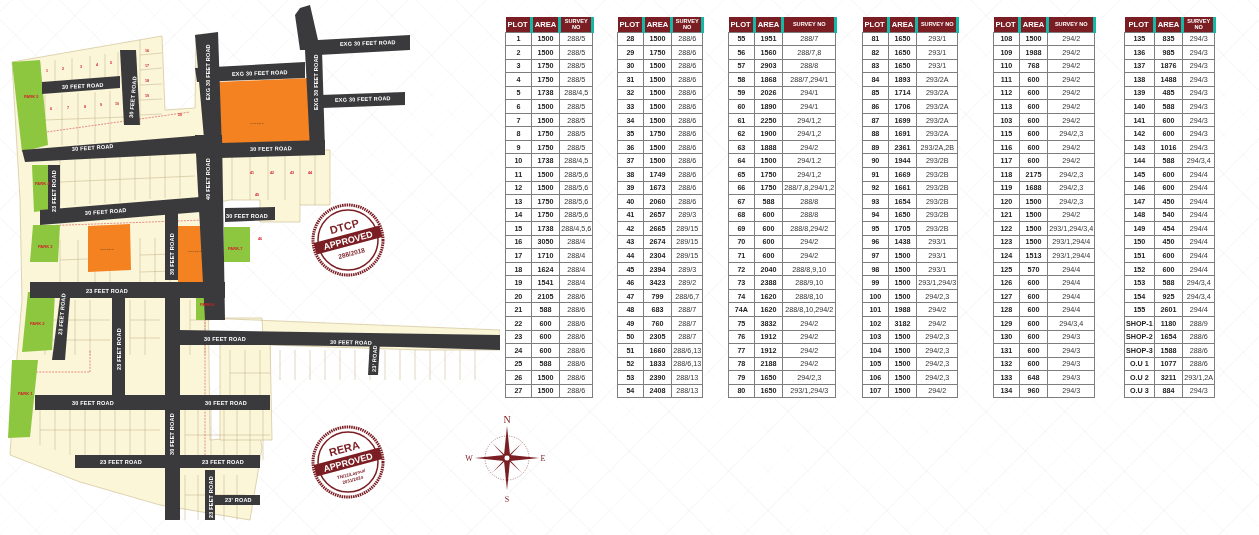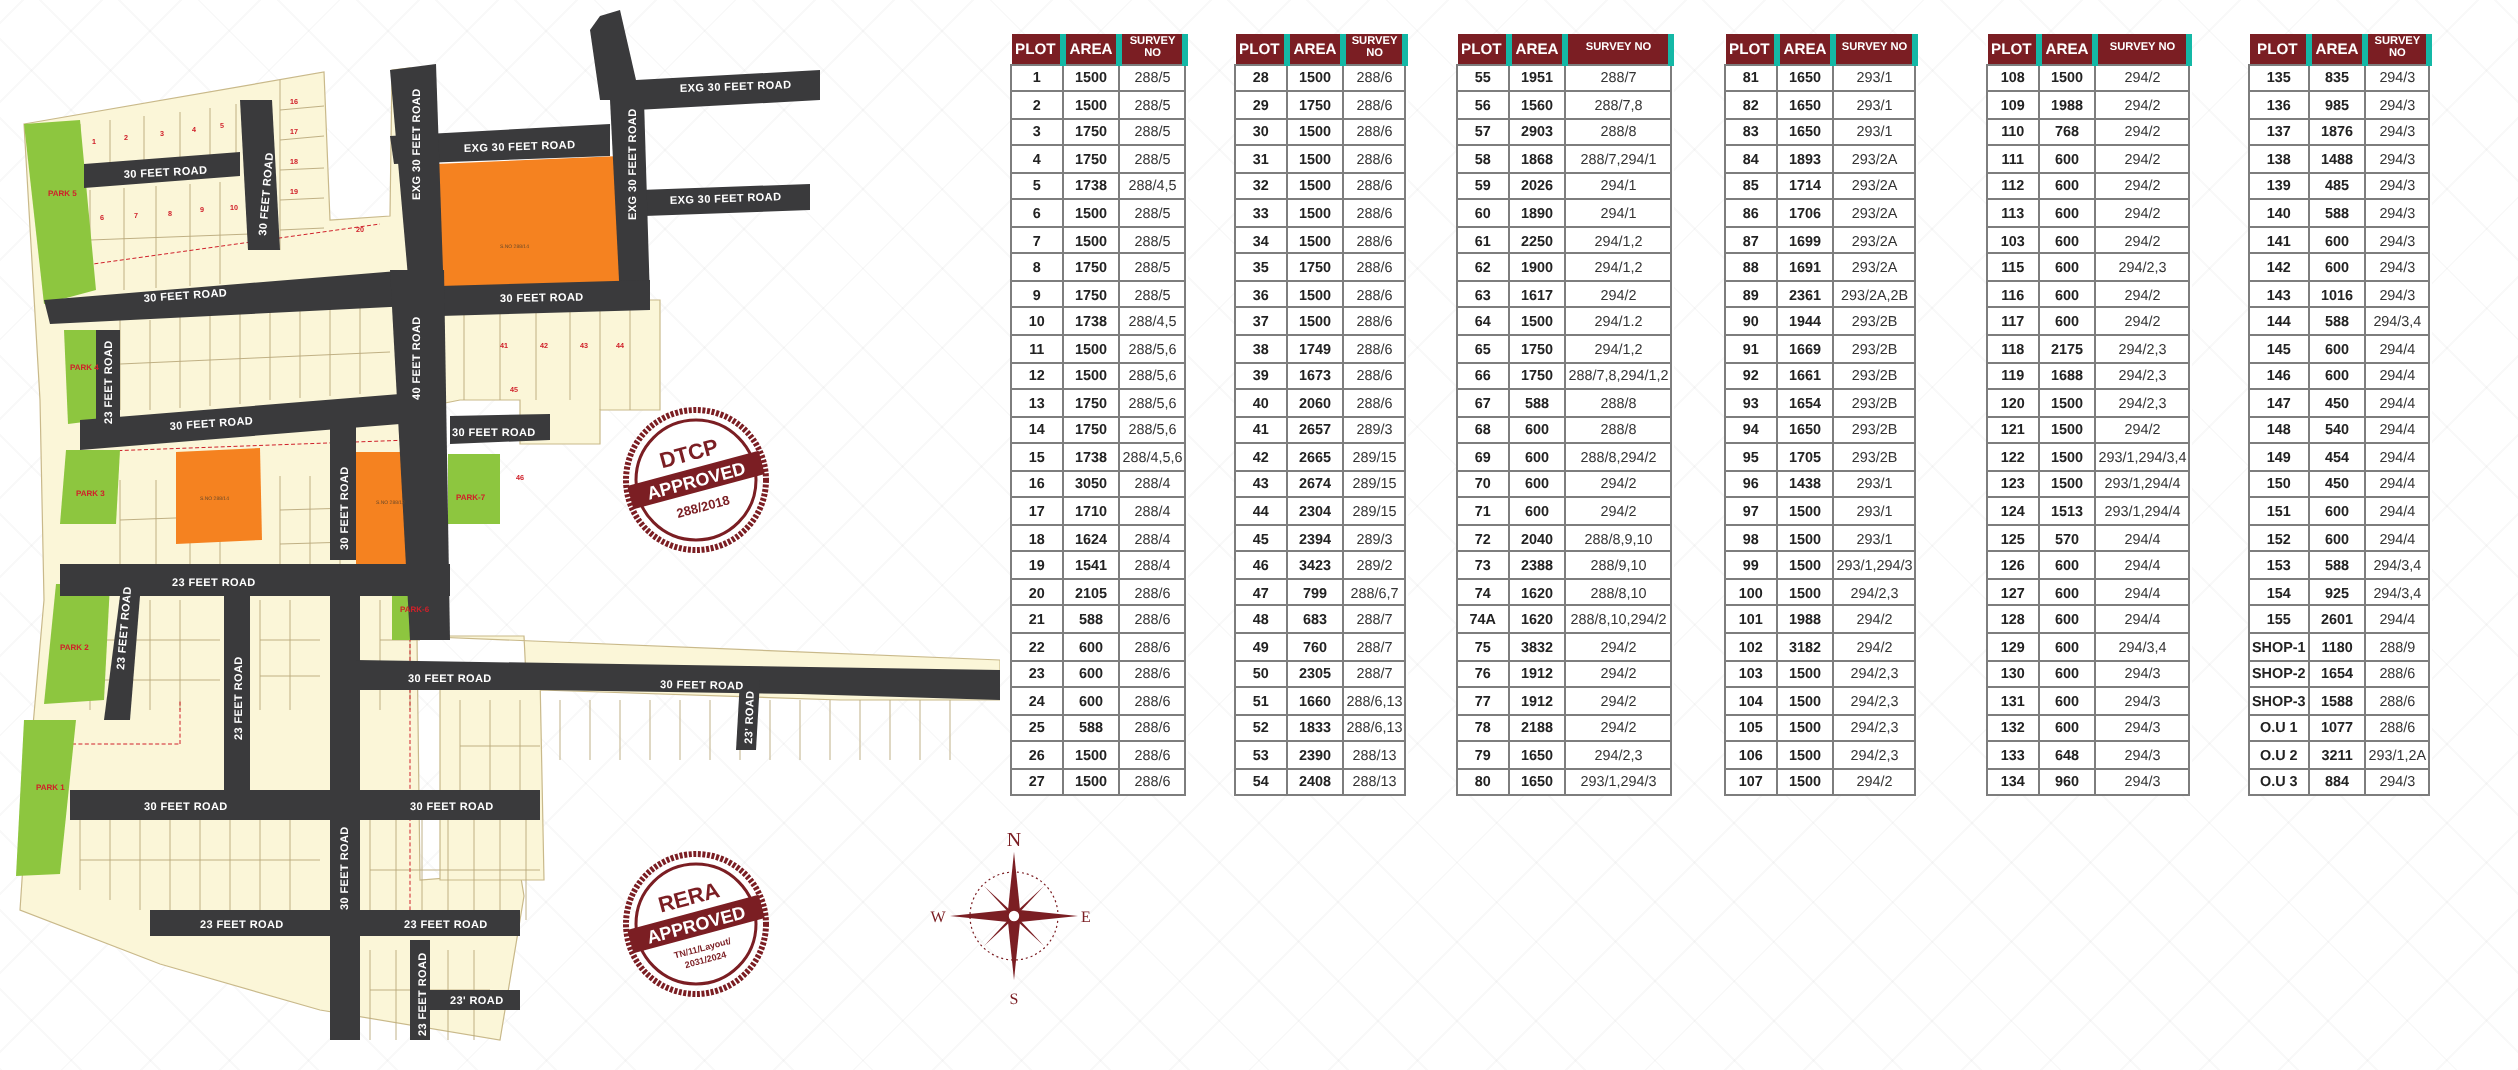--- a/index.html
+++ b/index.html
@@ -585,21 +585,21 @@
           <td>2250</td>
           <td class="sv">294/1,2</td>
         </tr>
         <tr>
           <td>62</td>
           <td>1900</td>
           <td class="sv">294/1,2</td>
         </tr>
         <tr>
           <td>63</td>
-          <td>1617</td>
+          <td>1888</td>
           <td class="sv">294/2</td>
         </tr>
         <tr>
           <td>64</td>
           <td>1500</td>
           <td class="sv">294/1.2</td>
         </tr>
         <tr>
           <td>65</td>
           <td>1750</td>

